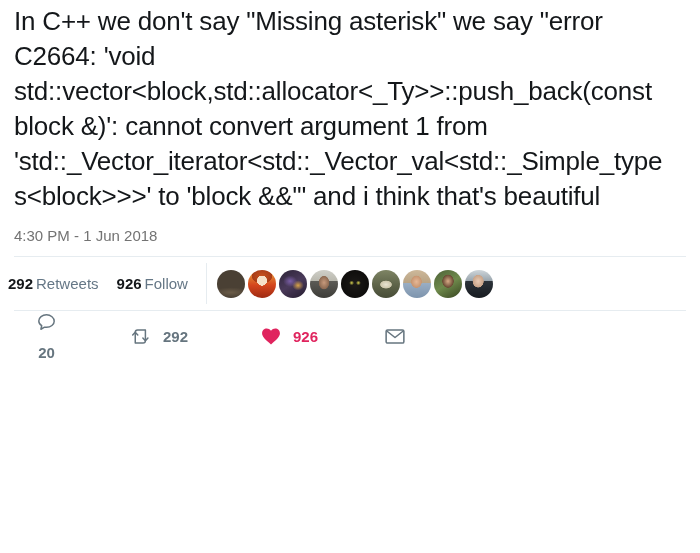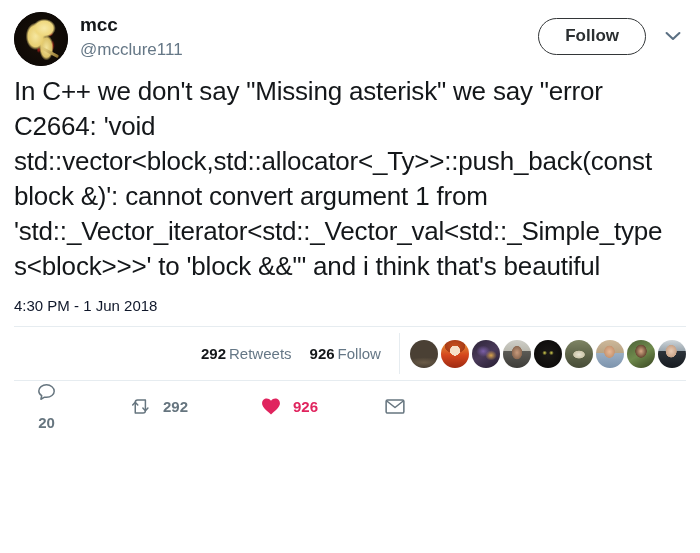--- a/index.html
+++ b/index.html
@@ -127,36 +127,35 @@
     font-weight: 400;
     letter-spacing: -0.2px;
     word-break: break-word;
     white-space: pre-wrap;
   }
 
   
   .timestamp {
     padding: 13px 14px 0 14px;
     font-size: 15px;
-    color: #0f172a;
+    color: #737373;
   }
 
   
   .divider {
     height: 1px;
     background: #e6ecf0;
     margin: 12px 14px 0 14px;
   }
   .stats-row {
     display: flex;
     align-items: center;
     height: 53px;
-    margin: 0 14px;
+    margin: 0 8px;
     position: relative;
-    justify-content: flex-end;
   }
   .stats-left {
     width: 198px;
     flex: 0 0 198px;
     display: flex;
     align-items: center;
     gap: 18px;
     font-size: 15px;
     color: #657786;
   }
@@ -243,40 +242,20 @@
   .a-reply { margin-left: 8px; flex-direction: column; }
   .a-retweet { margin-left: 72px; }
   .a-like { margin-left: 72px; color: #e0245e; }
   .a-dm { margin-left: 66px; }
 </style>
 </head>
 <body>
 
 <div class="tweet-card">
 
-  <div class="tweet-header">
-    <div class="avatar-wrap">
-      <div class="avatar-art"></div>
-      <div class="avatar-streak"></div>
-    </div>
-
-    <div class="identity">
-      <span class="display-name">mcc</span>
-      <span class="handle">@mcclure111</span>
-    </div>
-
-    <div class="header-right">
-      <button class="follow-button">Follow</button>
-      <button class="chevron-btn">
-        <svg width="20" height="20" viewBox="0 0 20 20" aria-hidden="true">
-          <path d="M3.6 7 L10 13 L16.4 7" fill="none" stroke="#5b7083" stroke-width="2.1" stroke-linecap="round" stroke-linejoin="round"></path>
-        </svg>
-      </button>
-    </div>
-  </div>
 
   <div class="tweet-text">In C++ we don't say "Missing asterisk" we say "error C2664: 'void std::vector&lt;block,std::allocator&lt;_Ty&gt;&gt;::push_back(const block &amp;)': cannot convert argument 1 from 'std::_Vector_iterator&lt;std::_Vector_val&lt;std::_Simple_types&lt;block&gt;&gt;&gt;' to 'block &amp;&amp;'" and i think that's beautiful</div>
 
   <div class="timestamp">4:30 PM - 1 Jun 2018</div>
 
   <div class="divider"></div>
 
   <div class="stats-row">
     <div class="stats-left">
       <span class="stat-item"><span class="stat-num">292</span><span>Retweets</span></span>

